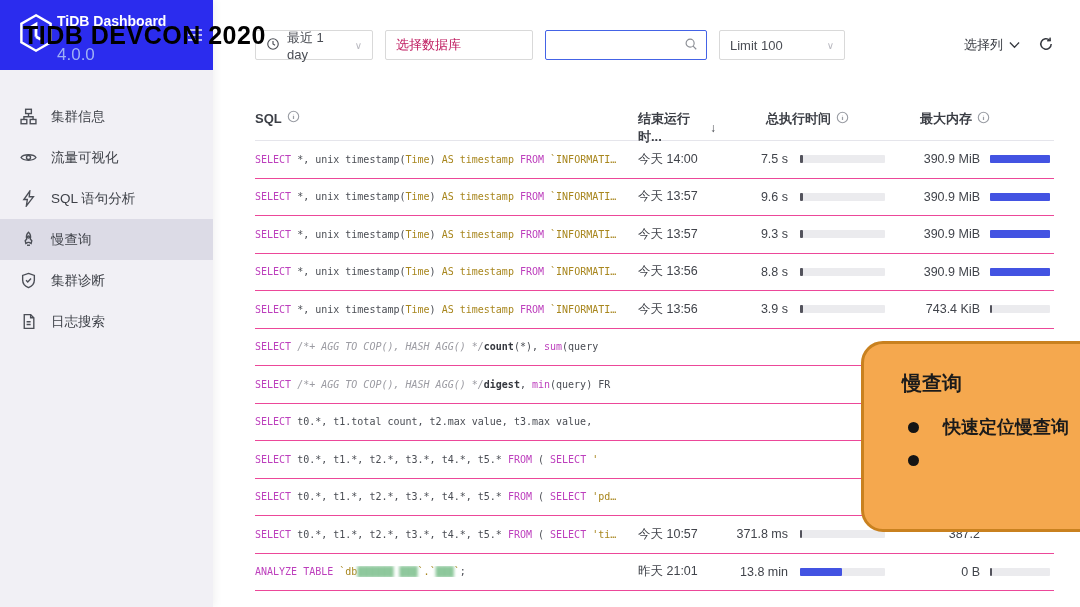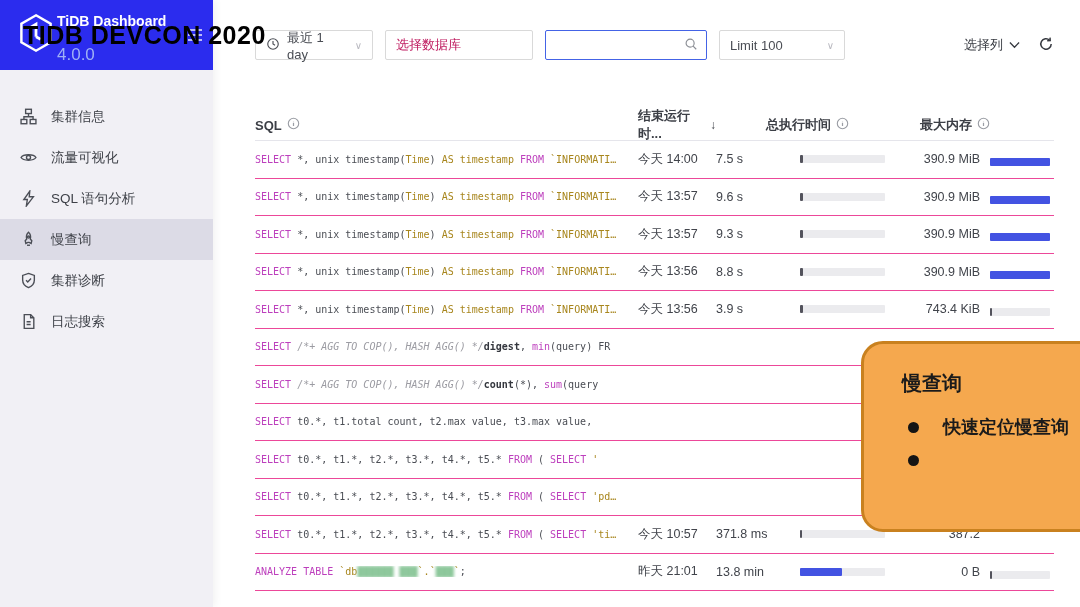--- a/index.html
+++ b/index.html
@@ -37,42 +37,42 @@
   .db-select{width:148px;color:#be185d}
   .search-box{width:162px;border-color:#4463e6;justify-content:space-between;padding-right:8px}
   .search-box input{border:none;outline:none;width:110px;font-size:13px;background:transparent}
   .limit-select{width:126px;justify-content:space-between}
   .chev{color:#b9b9c0;font-size:10px}
   .right-tools{margin-left:auto;display:flex;align-items:flex-start;gap:18px;font-size:13px;color:#35383f}
   .columns-btn{display:flex;align-items:center;gap:6px;cursor:pointer}
 
   
   .table{position:absolute;left:42px;right:26px;top:110px;z-index:5}
-  .thead{display:flex;align-items:center;height:30px;border-bottom:1px solid #e5e5eb;
+  .thead{display:flex;align-items:flex-start;height:30px;border-bottom:1px solid #e5e5eb;
          font-size:13px;font-weight:600;color:#3c3f46}
   .th{display:flex;align-items:center;gap:5px}
   .c-sql{flex:1;min-width:0}
   .c-time{width:90px;box-sizing:border-box;padding-left:12px}
   .c-exec{width:170px;box-sizing:border-box}
   .c-mem{width:168px;box-sizing:border-box}
   .thead .c-exec{padding-left:50px}
   .thead .c-mem{padding-left:34px}
   .sort-arrow{font-size:12px;color:#41444b}
   .row{display:flex;align-items:center;height:36.5px;border-bottom:1px solid #ec4899;
        font-size:12.5px;color:#41444b;cursor:pointer}
   .sql{font-family:"DejaVu Sans Mono",monospace;font-size:10px;white-space:nowrap;overflow:hidden}
   .sq-kw{color:#bd3fbd}
   .sq-str{color:#a8861d}
   .sq-cm{color:#9b9ba2;font-style:italic}
   .sq-fn{color:#34373e;font-weight:bold}
   .sq-pl{color:#4a4d54}
   .sq-rd{color:#8cc79a;filter:blur(1.5px)}
   .cell-exec{display:flex;align-items:center;width:170px}
-  .exec-val{width:72px;}
-  .cell-mem{display:flex;align-items:flex-end;width:168px;box-sizing:border-box;padding-left:24px}
+  .exec-val{width:72px;text-align:right}
+  .cell-mem{display:flex;align-items:center;width:168px;box-sizing:border-box;padding-left:24px}
   .mem-val{width:70px;text-align:right}
   .bar-track{position:relative;height:8px;background:#ebebee;border-radius:1px;margin-left:12px;flex:none}
   .bar-track.exec{width:85px}
   .bar-track.mem{width:60px;margin-left:10px}
   .bar-fill{position:absolute;left:0;top:0;height:8px;border-radius:1px}
 
   
   .callout{position:absolute;left:648px;top:341px;width:390px;height:191px;box-sizing:border-box;
            background:#f5a84e;border:3px solid #c9811f;border-radius:22px;z-index:40;
            padding:26px 30px 0 38px;color:#1b1b1b}
@@ -322,31 +322,31 @@
             </span>
           </div>
           <div class="cell-mem">
             <span class="mem-val">743.4 KiB</span>
             <span class="bar-track mem">
               <span class="bar-fill" style="width: 2px; background: rgb(83, 83, 92);"></span>
             </span>
           </div>
         </div>
         <div class="row">
+          <div class="sql c-sql"><span class="sq-kw">SELECT</span><span class="sq-cm"> /*+ AGG_TO_COP(), HASH_AGG() */</span><span class="sq-fn">count</span><span class="sq-pl">(*), </span><span class="sq-kw">sum</span><span class="sq-pl">(query</span></div>
+          <div class="c-time"></div>
+          <div class="cell-exec">
+            <span class="exec-val"></span>
+          </div>
+          <div class="cell-mem">
+            <span class="mem-val"></span>
+          </div>
+        </div>
+        <div class="row">
           <div class="sql c-sql"><span class="sq-kw">SELECT</span><span class="sq-cm"> /*+ AGG_TO_COP(), HASH_AGG() */</span><span class="sq-fn">digest</span><span class="sq-pl">, </span><span class="sq-kw">min</span><span class="sq-pl">(query) FR</span></div>
-          <div class="c-time"></div>
-          <div class="cell-exec">
-            <span class="exec-val"></span>
-          </div>
-          <div class="cell-mem">
-            <span class="mem-val"></span>
-          </div>
-        </div>
-        <div class="row">
-          <div class="sql c-sql"><span class="sq-kw">SELECT</span><span class="sq-cm"> /*+ AGG_TO_COP(), HASH_AGG() */</span><span class="sq-fn">count</span><span class="sq-pl">(*), </span><span class="sq-kw">sum</span><span class="sq-pl">(query</span></div>
           <div class="c-time"></div>
           <div class="cell-exec">
             <span class="exec-val"></span>
           </div>
           <div class="cell-mem">
             <span class="mem-val"></span>
           </div>
         </div>
         <div class="row">
           <div class="sql c-sql"><span class="sq-kw">SELECT</span><span class="sq-pl"> t0.*, t1.total_count, t2.max_value, t3.max_value, </span></div>

